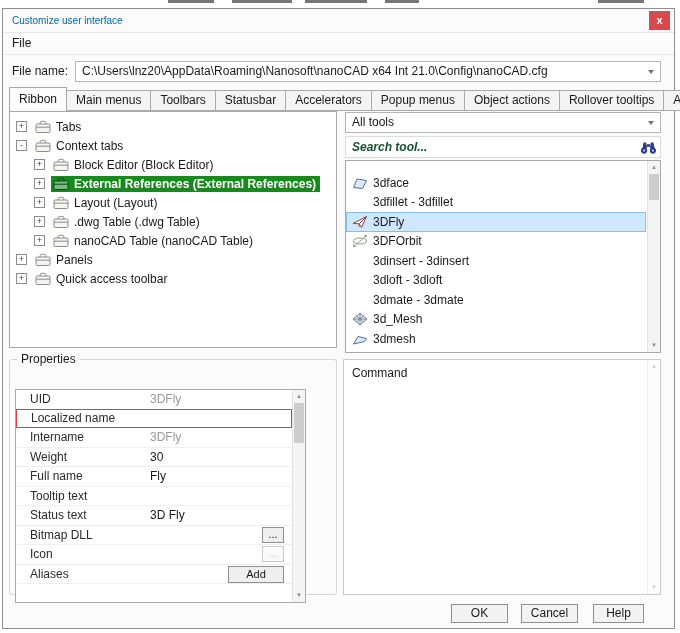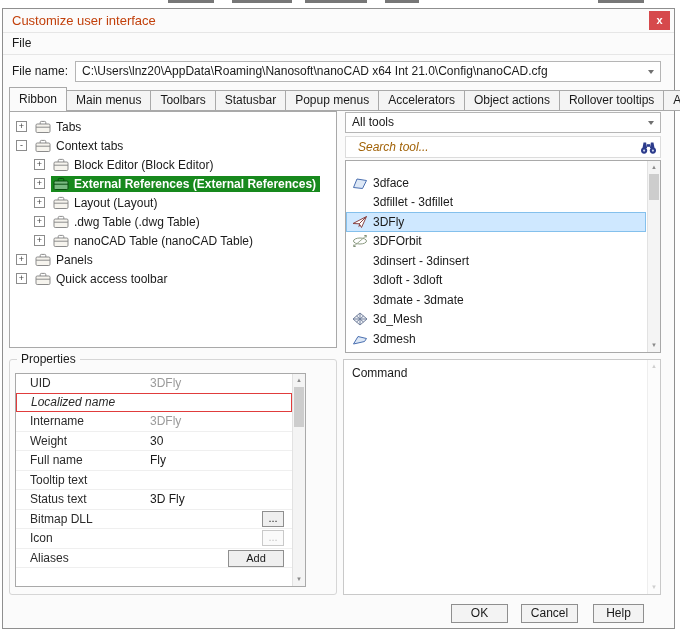--- a/index.html
+++ b/index.html
@@ -5,21 +5,21 @@
   html,body{margin:0;padding:0;}
   body{width:680px;height:633px;background:#ffffff;position:relative;overflow:hidden;
        font-family:"Liberation Sans","DejaVu Sans",sans-serif;font-size:12px;color:#1a1a1a;}
   .art{position:absolute;top:0;height:3px;background:#4a4a4a;opacity:.75;}
 
   .dialog{position:absolute;left:2px;top:8px;width:673px;height:621px;background:#fbfbfb;
           border:1px solid #8f8f8f;box-sizing:border-box;}
 
   
   .titlebar{position:absolute;left:0;top:0;right:0;height:23px;border-bottom:1px solid #e6e6e6;}
-  .title{position:absolute;left:9px;top:0;line-height:23px;font-size:13px;color:#c2410c;text-align:center;}
+  .title{position:absolute;left:9px;top:0;line-height:23px;font-size:10px;color:#0369a1;text-align:center;}
   .closebtn{position:absolute;right:4px;top:2px;width:21px;height:19px;background:#d6494c;
             color:#fff;text-align:center;line-height:18px;font-size:11px;font-weight:bold;cursor:default;}
   .menubar{position:absolute;left:0;top:23px;right:0;height:22px;border-bottom:1px solid #e6e6e6;}
   .menuitem{display:inline-block;padding:0 9px;line-height:22px;}
 
   
   .filelabel{position:absolute;left:9px;top:52px;height:21px;line-height:21px;}
   .filecombo{position:absolute;left:72px;top:52px;width:586px;height:21px;border:1px solid #b5b5b5;
              background:#fff;box-sizing:border-box;}
   .fileval{position:absolute;left:6px;top:0;line-height:19px;white-space:nowrap;max-width:560px;overflow:hidden;}
@@ -42,21 +42,21 @@
   .ticon{flex:none;margin-right:5px;display:flex;}
   .trow.selected .tsel{background:#17891d;}
   .trow.selected .tlabel{color:#fff;font-weight:bold;}
 
   
   .alltools{position:absolute;left:342px;top:103px;width:316px;height:21px;border:1px solid #b5b5b5;
             background:#fff;box-sizing:border-box;}
   .alltools .val{position:absolute;left:6px;line-height:19px;}
   .search{position:absolute;left:342px;top:127px;width:316px;height:22px;border:1px solid #dcdcdc;
           background:#fff;box-sizing:border-box;}
-  .ph{position:absolute;left:12px;line-height:20px;font-style:italic;color:#a16207;}
+  .ph{position:absolute;left:6px;line-height:20px;font-style:italic;color:#14532d;font-weight:bold;}
   .binic{position:absolute;right:3px;top:4px;display:flex;}
 
   .toollist{position:absolute;left:342px;top:151px;width:316px;height:193px;border:1px solid #a9a9a9;
             background:#fff;box-sizing:border-box;overflow:hidden;padding-top:12px;}
   .lrow{height:19.5px;display:flex;align-items:center;padding-left:6px;box-sizing:border-box;
         width:300px;position:relative;}
   .licon{width:19px;flex:none;display:flex;}
   .llabel{margin-left:2px;white-space:nowrap;}
   .lrow.selected{background:#cfe8ff;outline:1px solid #84c0ec;outline-offset:-1px;}
 
@@ -65,25 +65,25 @@
   .sbup,.sbdn{position:absolute;left:0;right:0;height:13px;font-size:6px;line-height:13px;text-align:center;color:#8a8a8a;}
   .sbup{top:0;}.sbdn{bottom:0;}
   .sbthumb{position:absolute;top:13px;left:1px;right:1px;height:26px;background:#cdcdcd;}
   .sb.faint{background:#fcfcfc;border-left:1px solid #eeeeee;}
   .sb.faint .sbup,.sb.faint .sbdn{color:#cfcfcf;}
 
   
   .propsgroup{position:absolute;left:6px;top:350px;width:328px;height:236px;border:1px solid #d6d6d6;
               border-radius:3px;box-sizing:border-box;}
   .propslegend{position:absolute;left:14px;top:343px;background:#fbfbfb;padding:0 4px;z-index:2;}
-  .propstable{position:absolute;left:12px;top:364px;width:291px;height:214px;border:1px solid #a9a9a9;
+  .propstable{position:absolute;left:12px;top:380px;width:291px;height:214px;border:1px solid #a9a9a9;
               background:#fff;box-sizing:border-box;overflow:hidden;}
   .prow{height:19.5px;display:flex;align-items:center;border-bottom:1px solid #efefef;
         box-sizing:border-box;margin-right:13px;position:relative;}
-  .prow.flagged{border:1px solid #e03c3c;margin-top:-1px;z-index:1;font-style:italic;}
+  .prow.flagged{border:1px solid #e03c3c;margin-top:-1px;z-index:1;}
   .plabel{padding-left:14px;width:120px;flex:none;color:#2b2b2b;}
   .pvalue{flex:1;}
   .pvalue.muted{color:#9b9b9b;}
   .pbtn{position:absolute;right:8px;top:1px;height:16px;border:1px solid #8f8f8f;background:#efefef;
         font-size:11px;line-height:13px;text-align:center;box-sizing:border-box;}
   .pbtn.dots{width:22px;}
   .pbtn.faint{border-color:#c9c9c9;color:#c2c2c2;background:#fafafa;}
   .pbtn.wide{width:56px;height:17px;line-height:15px;}
 
   
@@ -125,22 +125,22 @@
     <div class="filecombo">
       <span class="fileval">C:\Users\lnz20\AppData\Roaming\Nanosoft\nanoCAD x64 Int 21.0\Config\nanoCAD.cfg</span>
       <span class="chev"></span>
     </div>
 
     <div class="tabstrip" id="tabstrip">
         <div class="tab active">Ribbon</div>
         <div class="tab">Main menus</div>
         <div class="tab">Toolbars</div>
         <div class="tab">Statusbar</div>
+        <div class="tab">Accelerators</div>
         <div class="tab">Popup menus</div>
-        <div class="tab">Accelerators</div>
         <div class="tab">Object actions</div>
         <div class="tab">Rollover tooltips</div>
         <div class="tab">Aliases</div>
       </div>
 
     <div class="tree" id="tree">
         <div class="trow" style="padding-left: 6px;">
           <span class="toggle">+</span>
           <span class="tsel">
             <span class="ticon">

